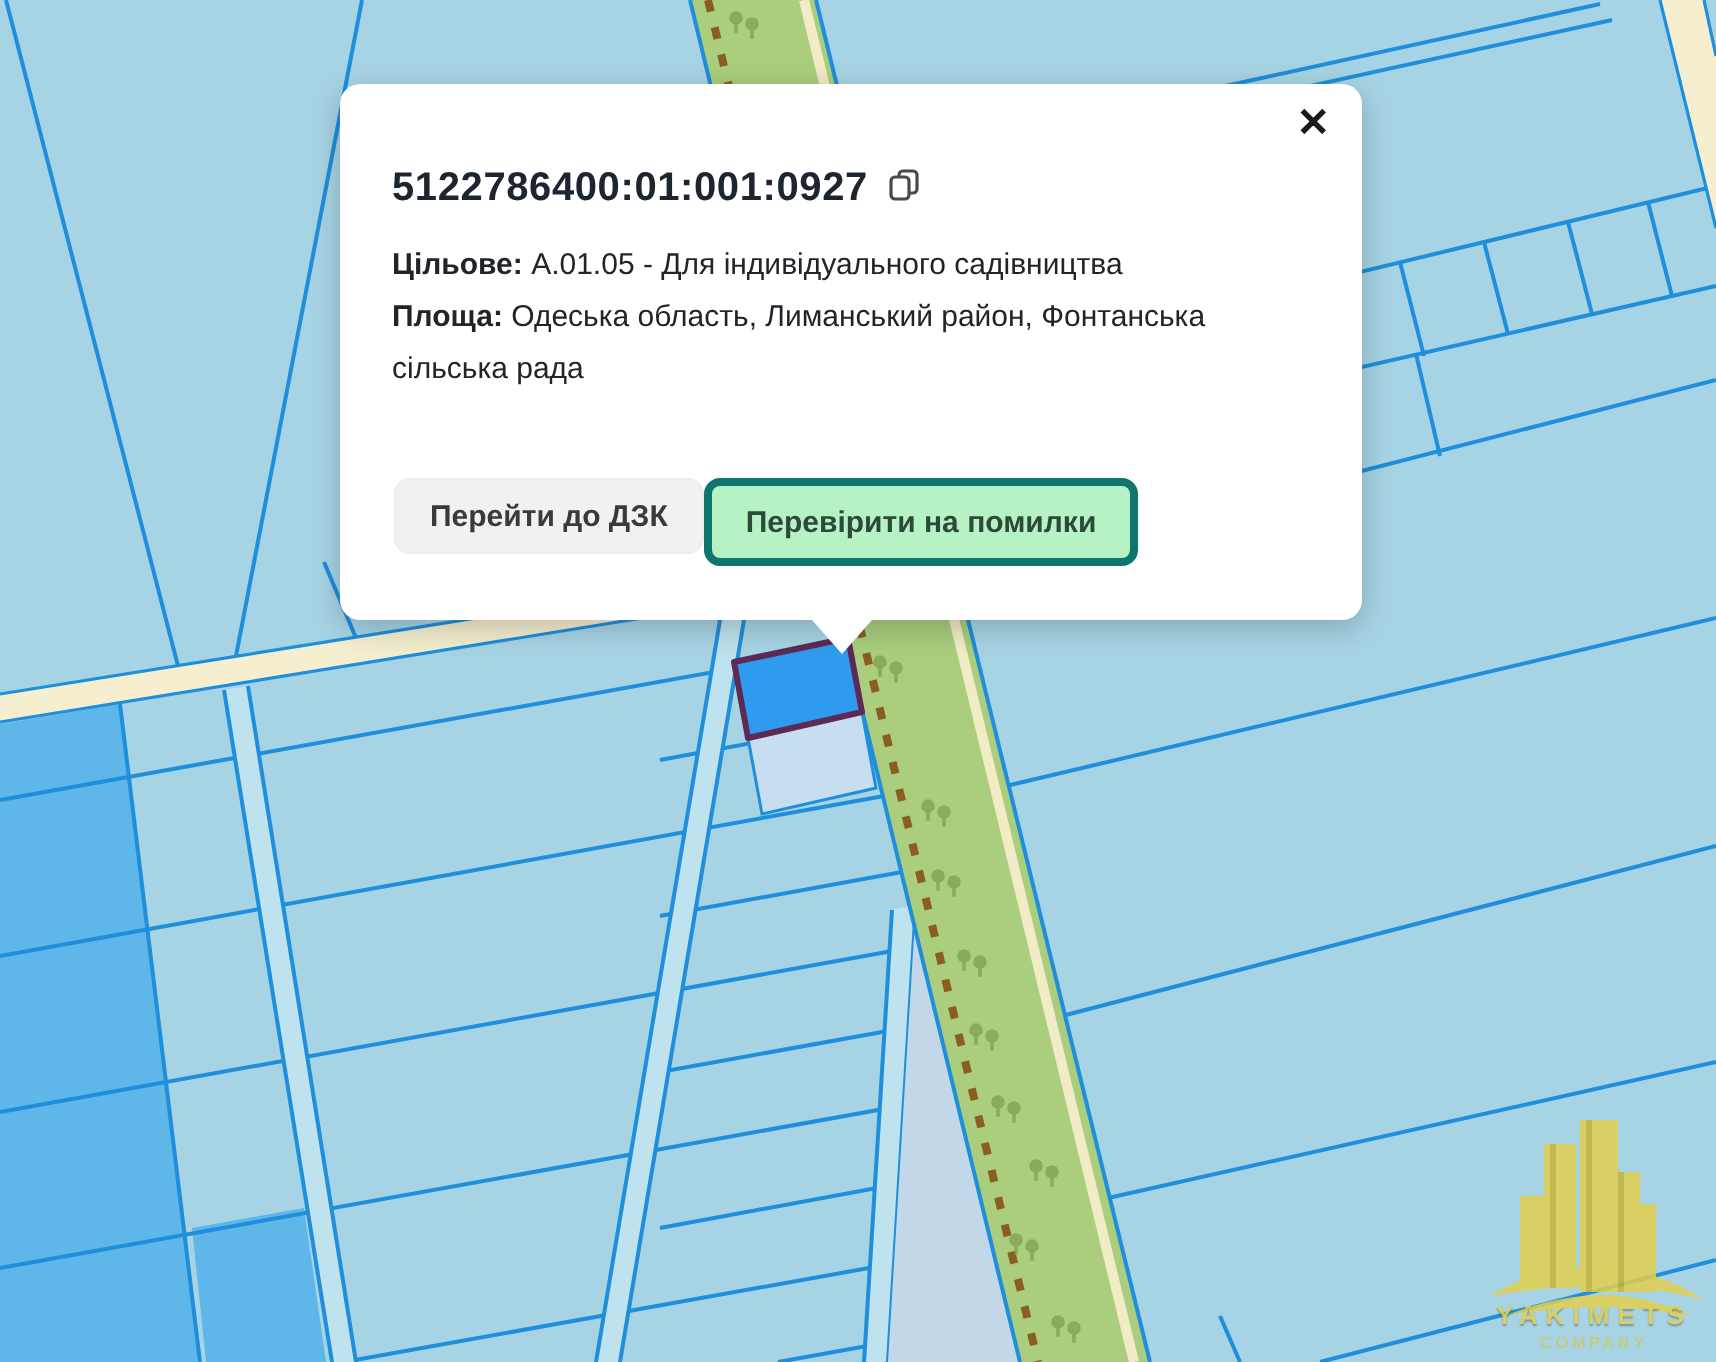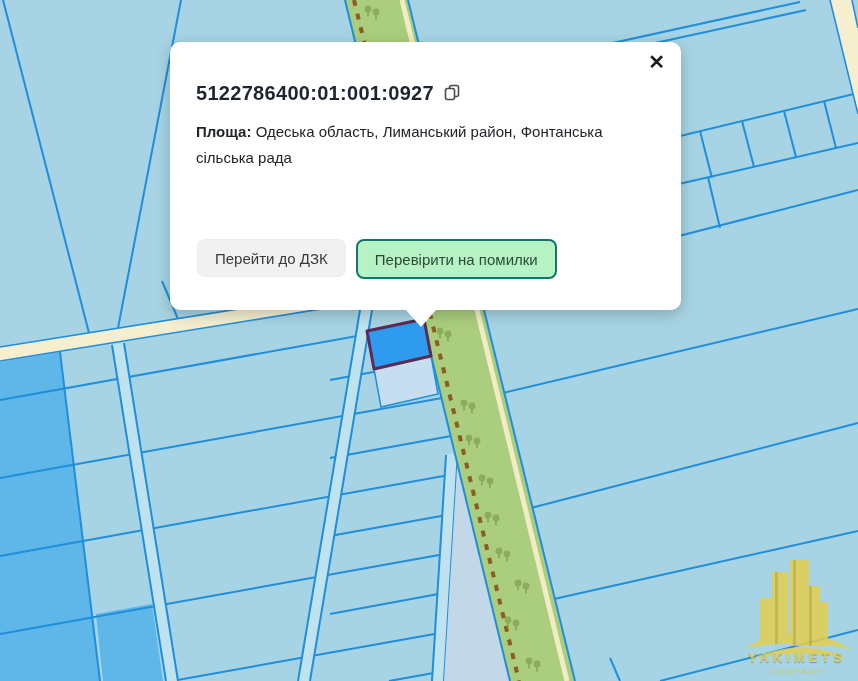--- a/index.html
+++ b/index.html
@@ -15,26 +15,26 @@
          border-left:15px solid transparent;border-right:15px solid transparent;
          border-top:17px solid #ffffff;}
   .close-btn{position:absolute;top:10px;right:16px;font-size:20px;font-weight:700;
          color:#1b1b1b;cursor:pointer;line-height:1;}
   .title-row{display:flex;align-items:center;gap:10px;margin:40px 13px 0 26px;}
   .cad-title{font-size:20px;font-weight:700;color:#1d2531;letter-spacing:.3px;}
   .copy-ic{display:inline-block;cursor:pointer;margin-top:2px;}
   .fields{margin:14px 26px 0 26px;font-size:15px;color:#212529;line-height:26px;
           width:448px;}
   .fields b{font-weight:700;}
-  .btn-row{position:absolute;left:27px;top:197px;display:flex;gap:10px;}
+  .btn-row{position:absolute;left:27px;top:197px;display:flex;font-weight:bold;}
   .btn{height:36px;display:flex;align-items:center;padding:0 17px;
        border-radius:8px;font-size:15px;white-space:nowrap;cursor:pointer;
        font-family:"Liberation Sans",sans-serif;}
   .btn-gray{background:#f1f1f2;border:1px solid #ececec;color:#3a3a3a;}
-  .btn-green{background:#b7f2c4;border:2px solid #0f766e;color:#2c4a3a;}
+  .btn-green{background:#b7f2c4;border:4px solid #0f766e;color:#2c4a3a;}
 </style>
 </head>
 <body>
 
 <div class="stage">
 
   <svg class="map-svg" width="858" height="681" viewBox="0 0 858 681">
     <defs>
       <g id="treepair">
         <circle cx="-4" cy="-3" r="3.4"></circle>
@@ -166,20 +166,24 @@
       <span class="copy-ic">
         <svg width="16" height="17" viewBox="0 0 16 17" fill="none">
           <rect x="5.5" y="1.5" width="9" height="11" rx="2" stroke="#4a4a4a" stroke-width="1.6"></rect>
           <rect x="1.5" y="4.5" width="9" height="11" rx="2" fill="#ffffff" stroke="#4a4a4a" stroke-width="1.6"></rect>
         </svg>
       </span>
     </div>
 
     <div class="fields">
       <div>
+        <b>Цільове:</b>
+        <span>А.01.05 - Для індивідуального садівництва</span>
+      </div>
+      <div>
         <b>Площа:</b>
         <span>Одеська область, Лиманський район, Фонтанська сільська рада</span>
       </div>
     </div>
 
     <div class="btn-row">
       <div class="btn btn-gray">Перейти до ДЗК</div>
       <div class="btn btn-green">Перевірити на помилки</div>
     </div>
 

